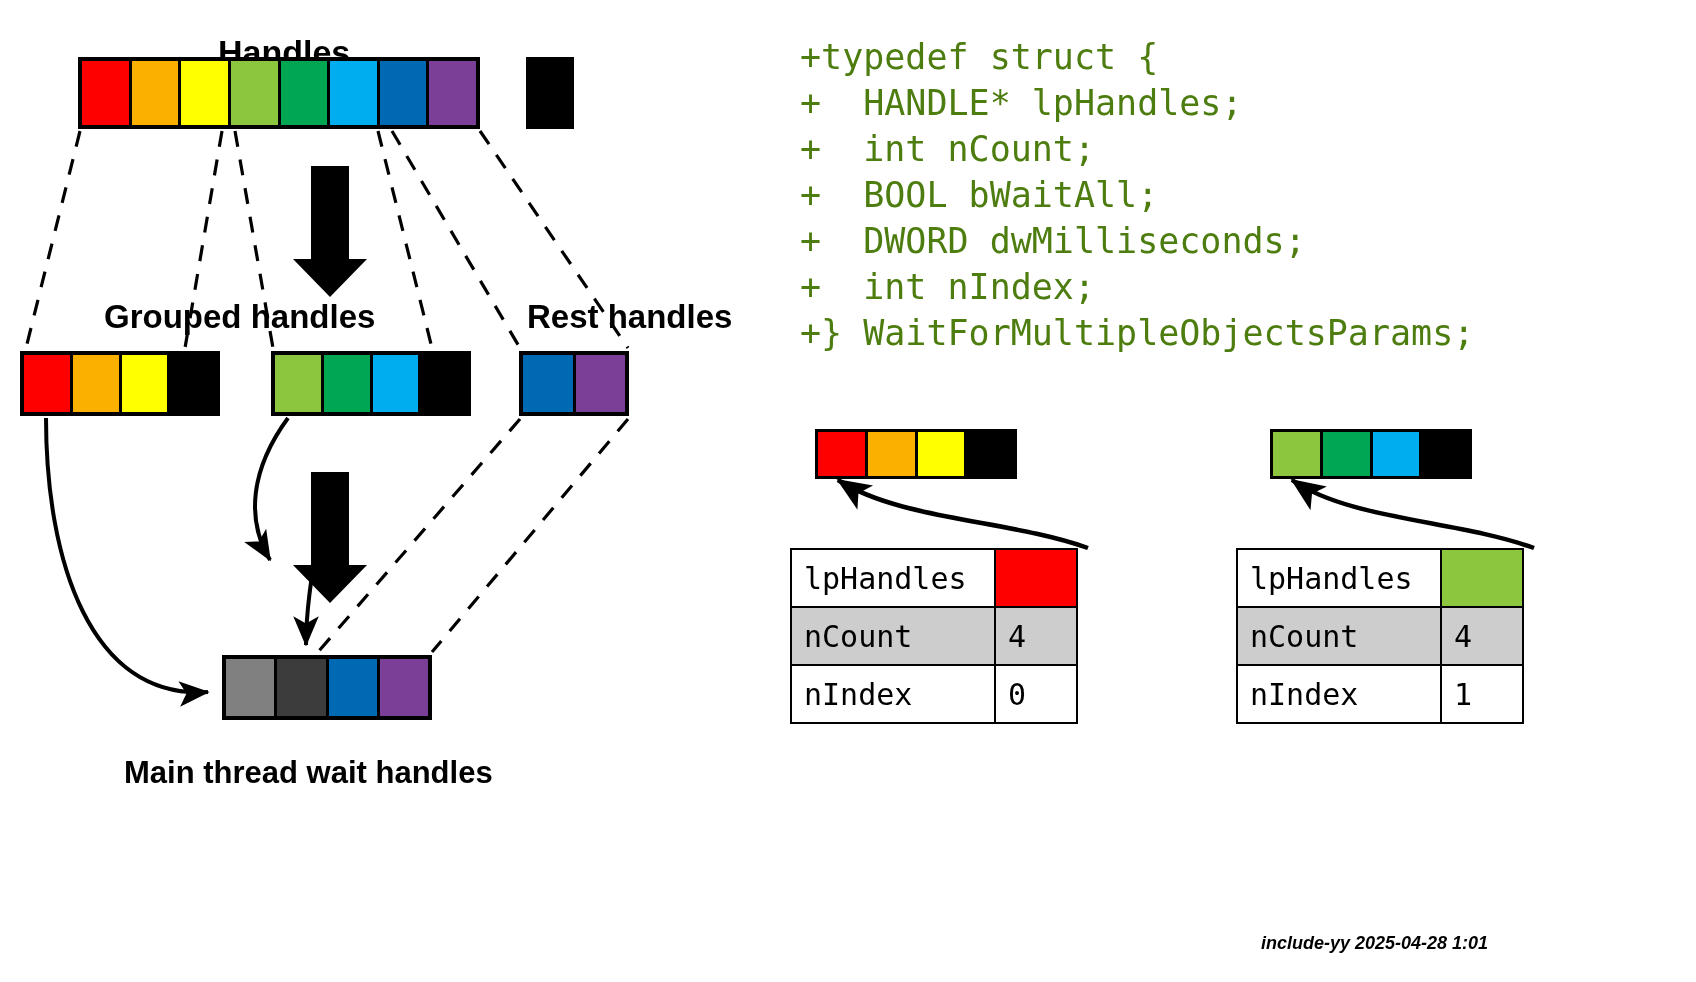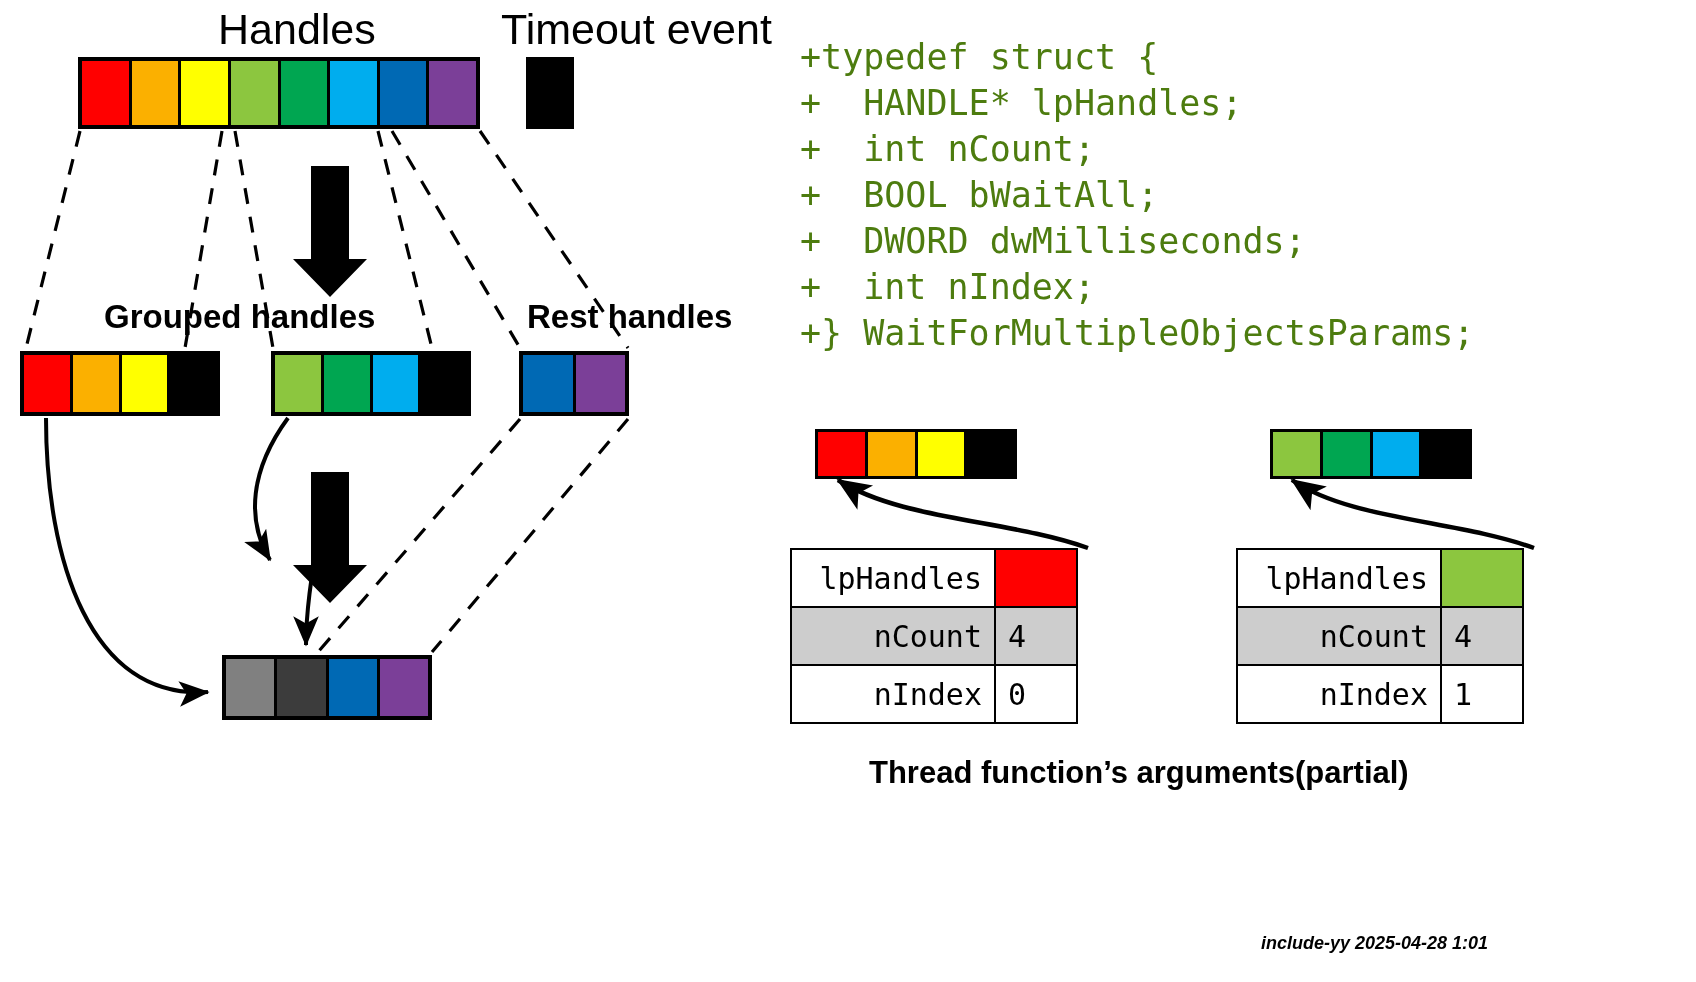--- a/index.html
+++ b/index.html
@@ -5,56 +5,55 @@
   html,body{margin:0;padding:0;background:#ffffff;}
   body{width:1696px;height:982px;position:relative;overflow:hidden;
        font-family:"Liberation Sans",sans-serif;color:#000;}
 
   .stage{position:absolute;left:0;top:0;width:1696px;height:982px;}
 
   
   .abs{position:absolute;}
 
   
-  .hdr-label{font-weight:normal;font-size:43px;line-height:1;white-space:nowrap;}
+  .hdr-label{font-weight:bold;font-size:34px;line-height:1;white-space:nowrap;margin-top:27px;}
   .sec-label{font-weight:bold;font-size:33px;line-height:1;white-space:nowrap;}
   .foot-label{font-weight:bold;font-size:31px;line-height:1;white-space:nowrap;}
   .credit{font-weight:bold;font-style:italic;font-size:18px;line-height:1;white-space:nowrap;}
 
   
   .strip{position:absolute;display:flex;box-sizing:border-box;
          border:4px solid #000;background:#000;}
   .strip.thin{border-width:3px;}
   .cell{height:100%;box-sizing:border-box;}
   .cell + .cell{border-left:3px solid #000;}
 
   
   .code{position:absolute;font-family:"DejaVu Sans Mono",monospace;
         font-size:35px;line-height:46px;white-space:pre;color:#4d7c0f;}
 
   
   .ptable{position:absolute;border-collapse:collapse;
           font-family:"DejaVu Sans Mono",monospace;font-size:30px;}
   .ptable td{border:2px solid #000;height:58px;padding:0 12px;
              box-sizing:border-box;vertical-align:middle;}
-  .ptable td.key{width:204px;text-align:right;}
+  .ptable td.key{width:204px;}
   .ptable td.val{width:82px;}
   .ptable tr.shade td{background:#cdcdcd;}
   .ptable td.swatch{padding:0;}
 
   svg.overlay{position:absolute;left:0;top:0;width:1696px;height:982px;
               pointer-events:none;overflow:visible;}
 </style>
 </head>
 <body>
 
 <div class="stage">
 
   <div class="abs hdr-label" style="left:218px;top:8px;">Handles</div>
-  <div class="abs hdr-label" style="left:501px;top:8px;">Timeout event</div>
 
   <div class="strip" id="strip-handles" style="left:78px;top:57px;width:402px;height:72px;">
       <div class="cell" style="background: rgb(255, 0, 0); flex: 1 1 0px;"></div>
       <div class="cell" style="background: rgb(251, 176, 0); flex: 1 1 0px;"></div>
       <div class="cell" style="background: rgb(255, 255, 0); flex: 1 1 0px;"></div>
       <div class="cell" style="background: rgb(140, 198, 63); flex: 1 1 0px;"></div>
       <div class="cell" style="background: rgb(0, 166, 81); flex: 1 1 0px;"></div>
       <div class="cell" style="background: rgb(0, 173, 238); flex: 1 1 0px;"></div>
       <div class="cell" style="background: rgb(0, 105, 180); flex: 1 1 0px;"></div>
       <div class="cell" style="background: rgb(123, 63, 152); flex: 1 1 0px;"></div>
@@ -84,20 +83,21 @@
       <div class="cell" style="background: rgb(123, 63, 152); flex: 1 1 0px;"></div>
     </div>
 
   <div class="strip" id="strip-main" style="left:222px;top:655px;width:210px;height:65px;">
       <div class="cell" style="background: rgb(128, 128, 128); flex: 1 1 0px;"></div>
       <div class="cell" style="background: rgb(60, 60, 60); flex: 1 1 0px;"></div>
       <div class="cell" style="background: rgb(0, 105, 180); flex: 1 1 0px;"></div>
       <div class="cell" style="background: rgb(123, 63, 152); flex: 1 1 0px;"></div>
     </div>
 
+  <div class="abs foot-label" style="left:124px;top:757px;">Main thread wait handles</div>
 
   <div class="code" style="left:800px;top:34px;">+typedef struct {
 +  HANDLE* lpHandles;
 +  int nCount;
 +  BOOL bWaitAll;
 +  DWORD dwMilliseconds;
 +  int nIndex;
 +} WaitForMultipleObjectsParams;</div>
 
   <div class="strip thin" id="strip-arg-0" style="left:815px;top:429px;width:202px;height:50px;">
@@ -141,21 +141,20 @@
           <td class="key">nCount</td>
           <td class="val">4</td>
         </tr>
         <tr>
           <td class="key">nIndex</td>
           <td class="val">1</td>
         </tr>
       </tbody>
     </table>
 
-  <div class="abs foot-label" style="left:869px;top:757px;">Thread function’s arguments(partial)</div>
 
   <div class="abs credit" style="left:1261px;top:934px;">include-yy 2025-04-28 1:01</div>
 
   <svg class="overlay" viewBox="0 0 1696 982">
     <defs>
       <marker id="ah" markerWidth="9" markerHeight="9" refX="7.2" refY="3.2" orient="auto" markerUnits="strokeWidth">
         <path d="M0,0 L7.6,3.2 L0,6.4 L1.8,3.2 z" fill="#000"></path>
       </marker>
     </defs>
 

